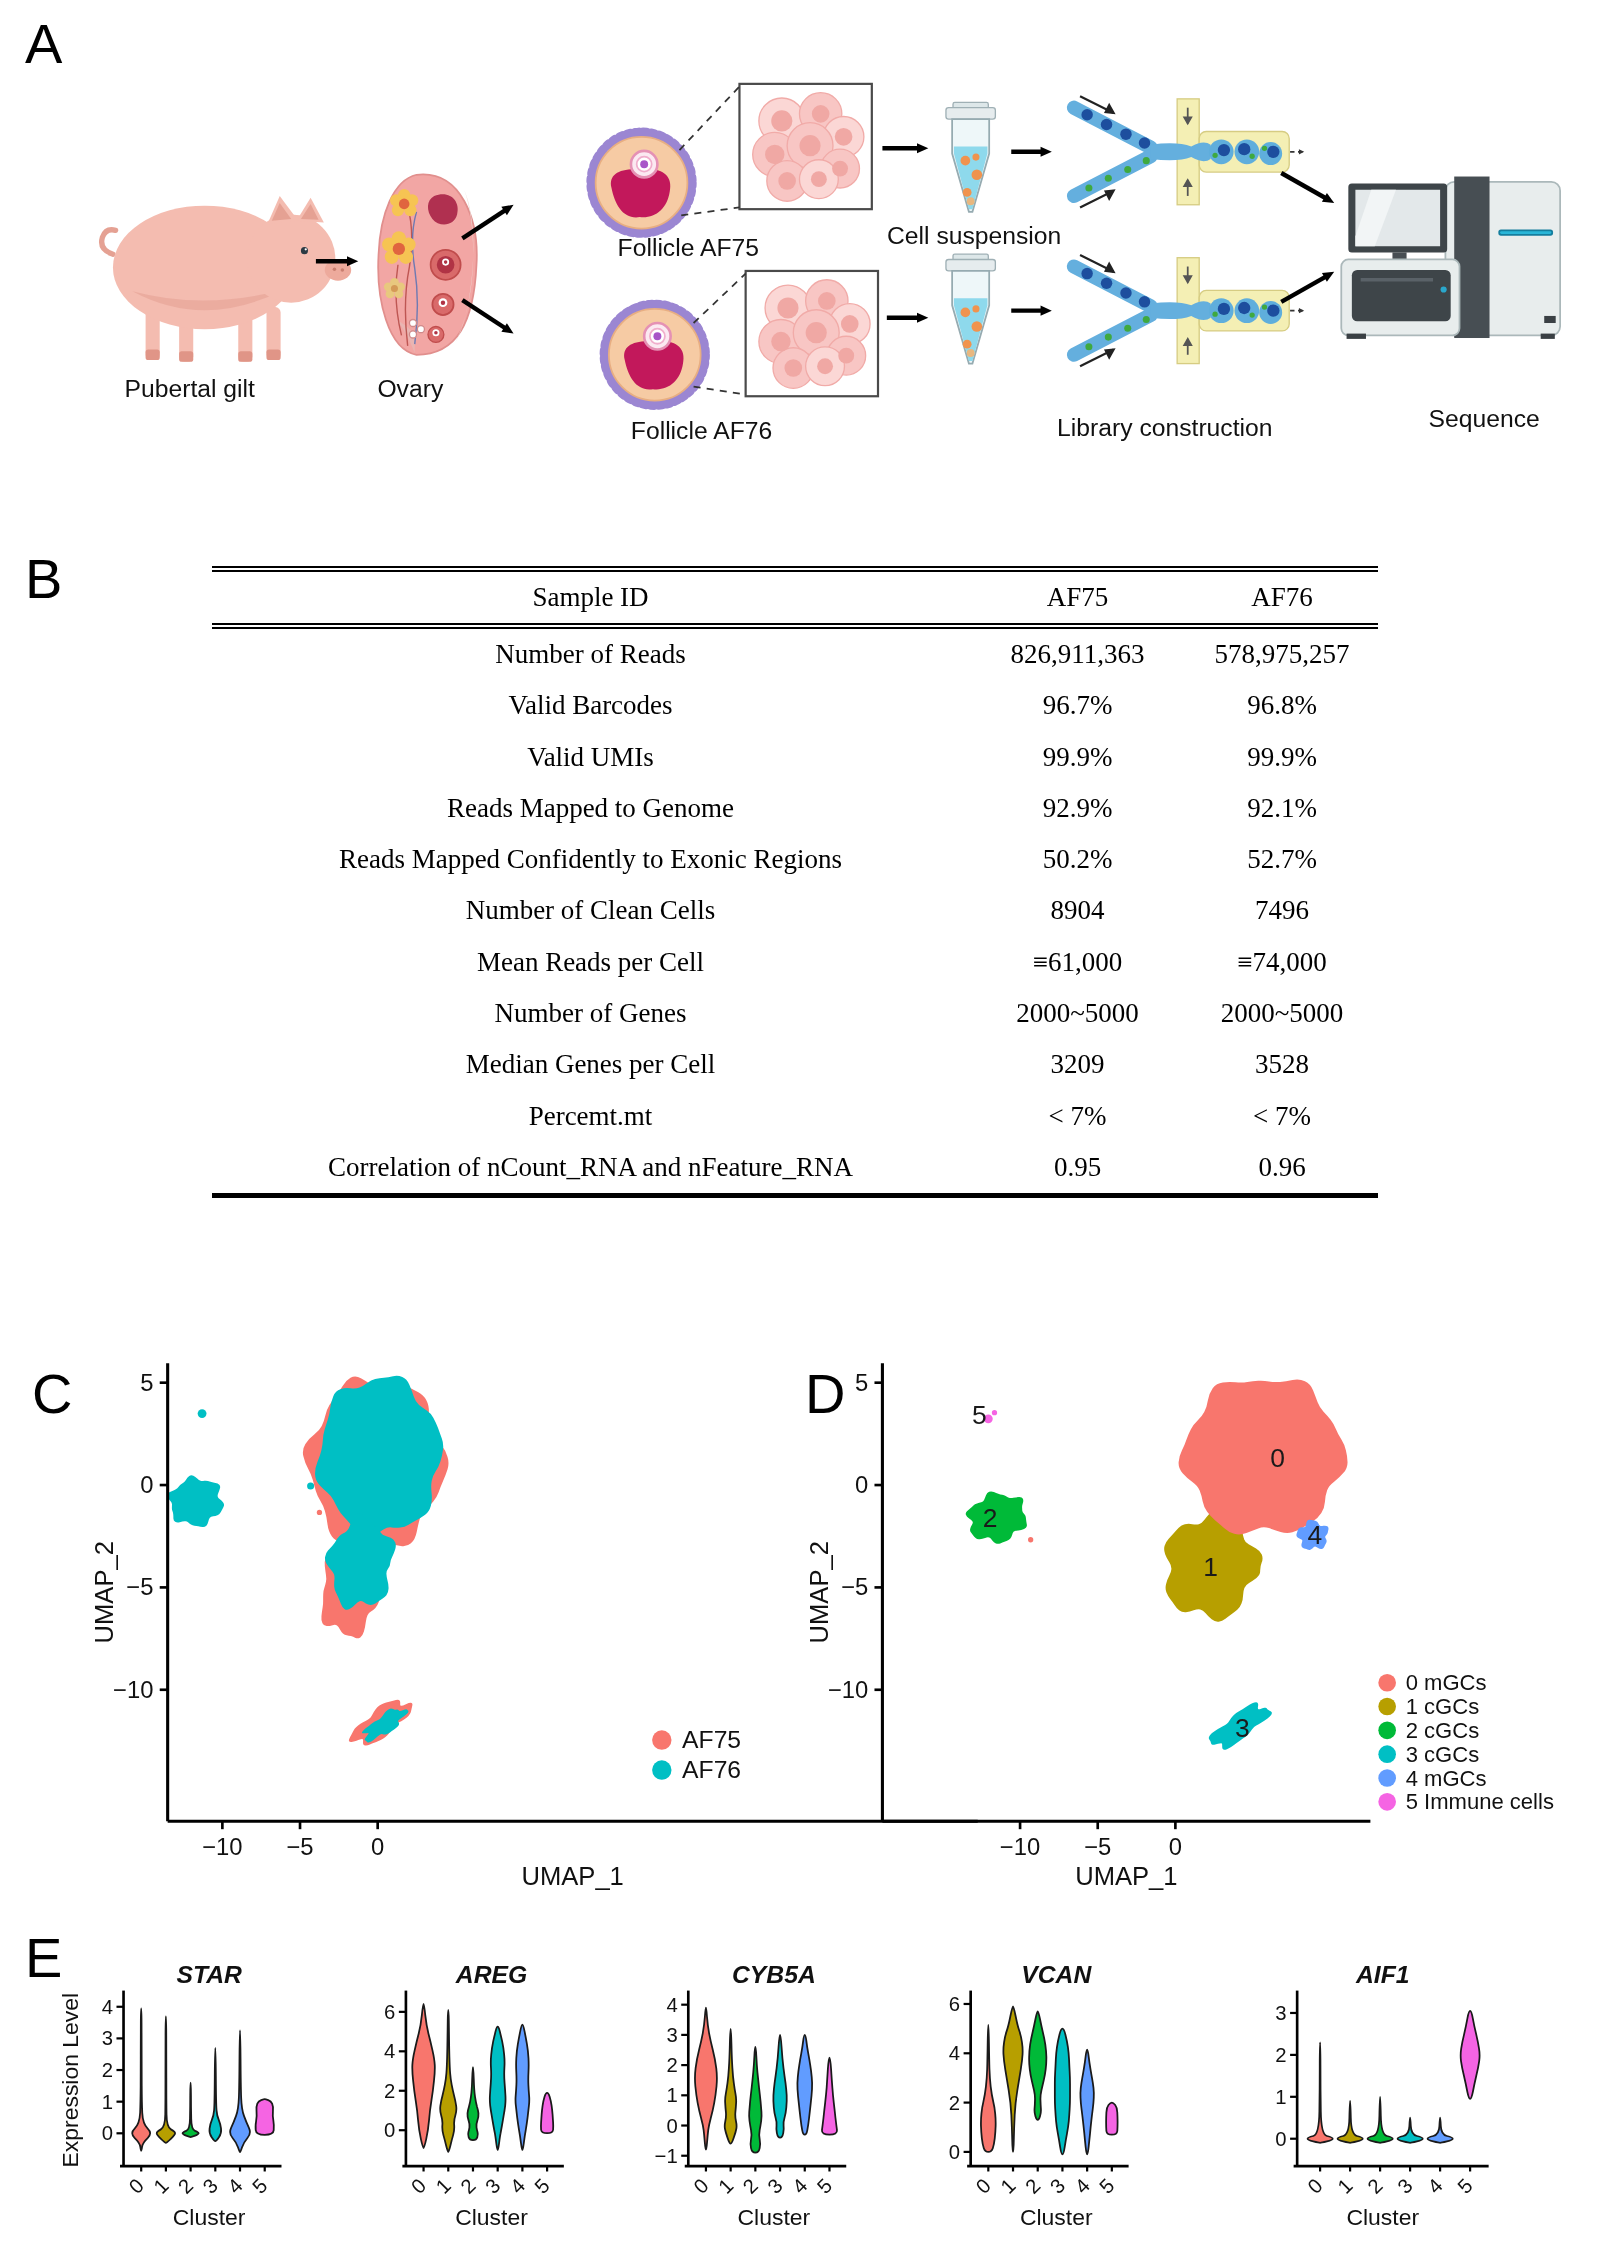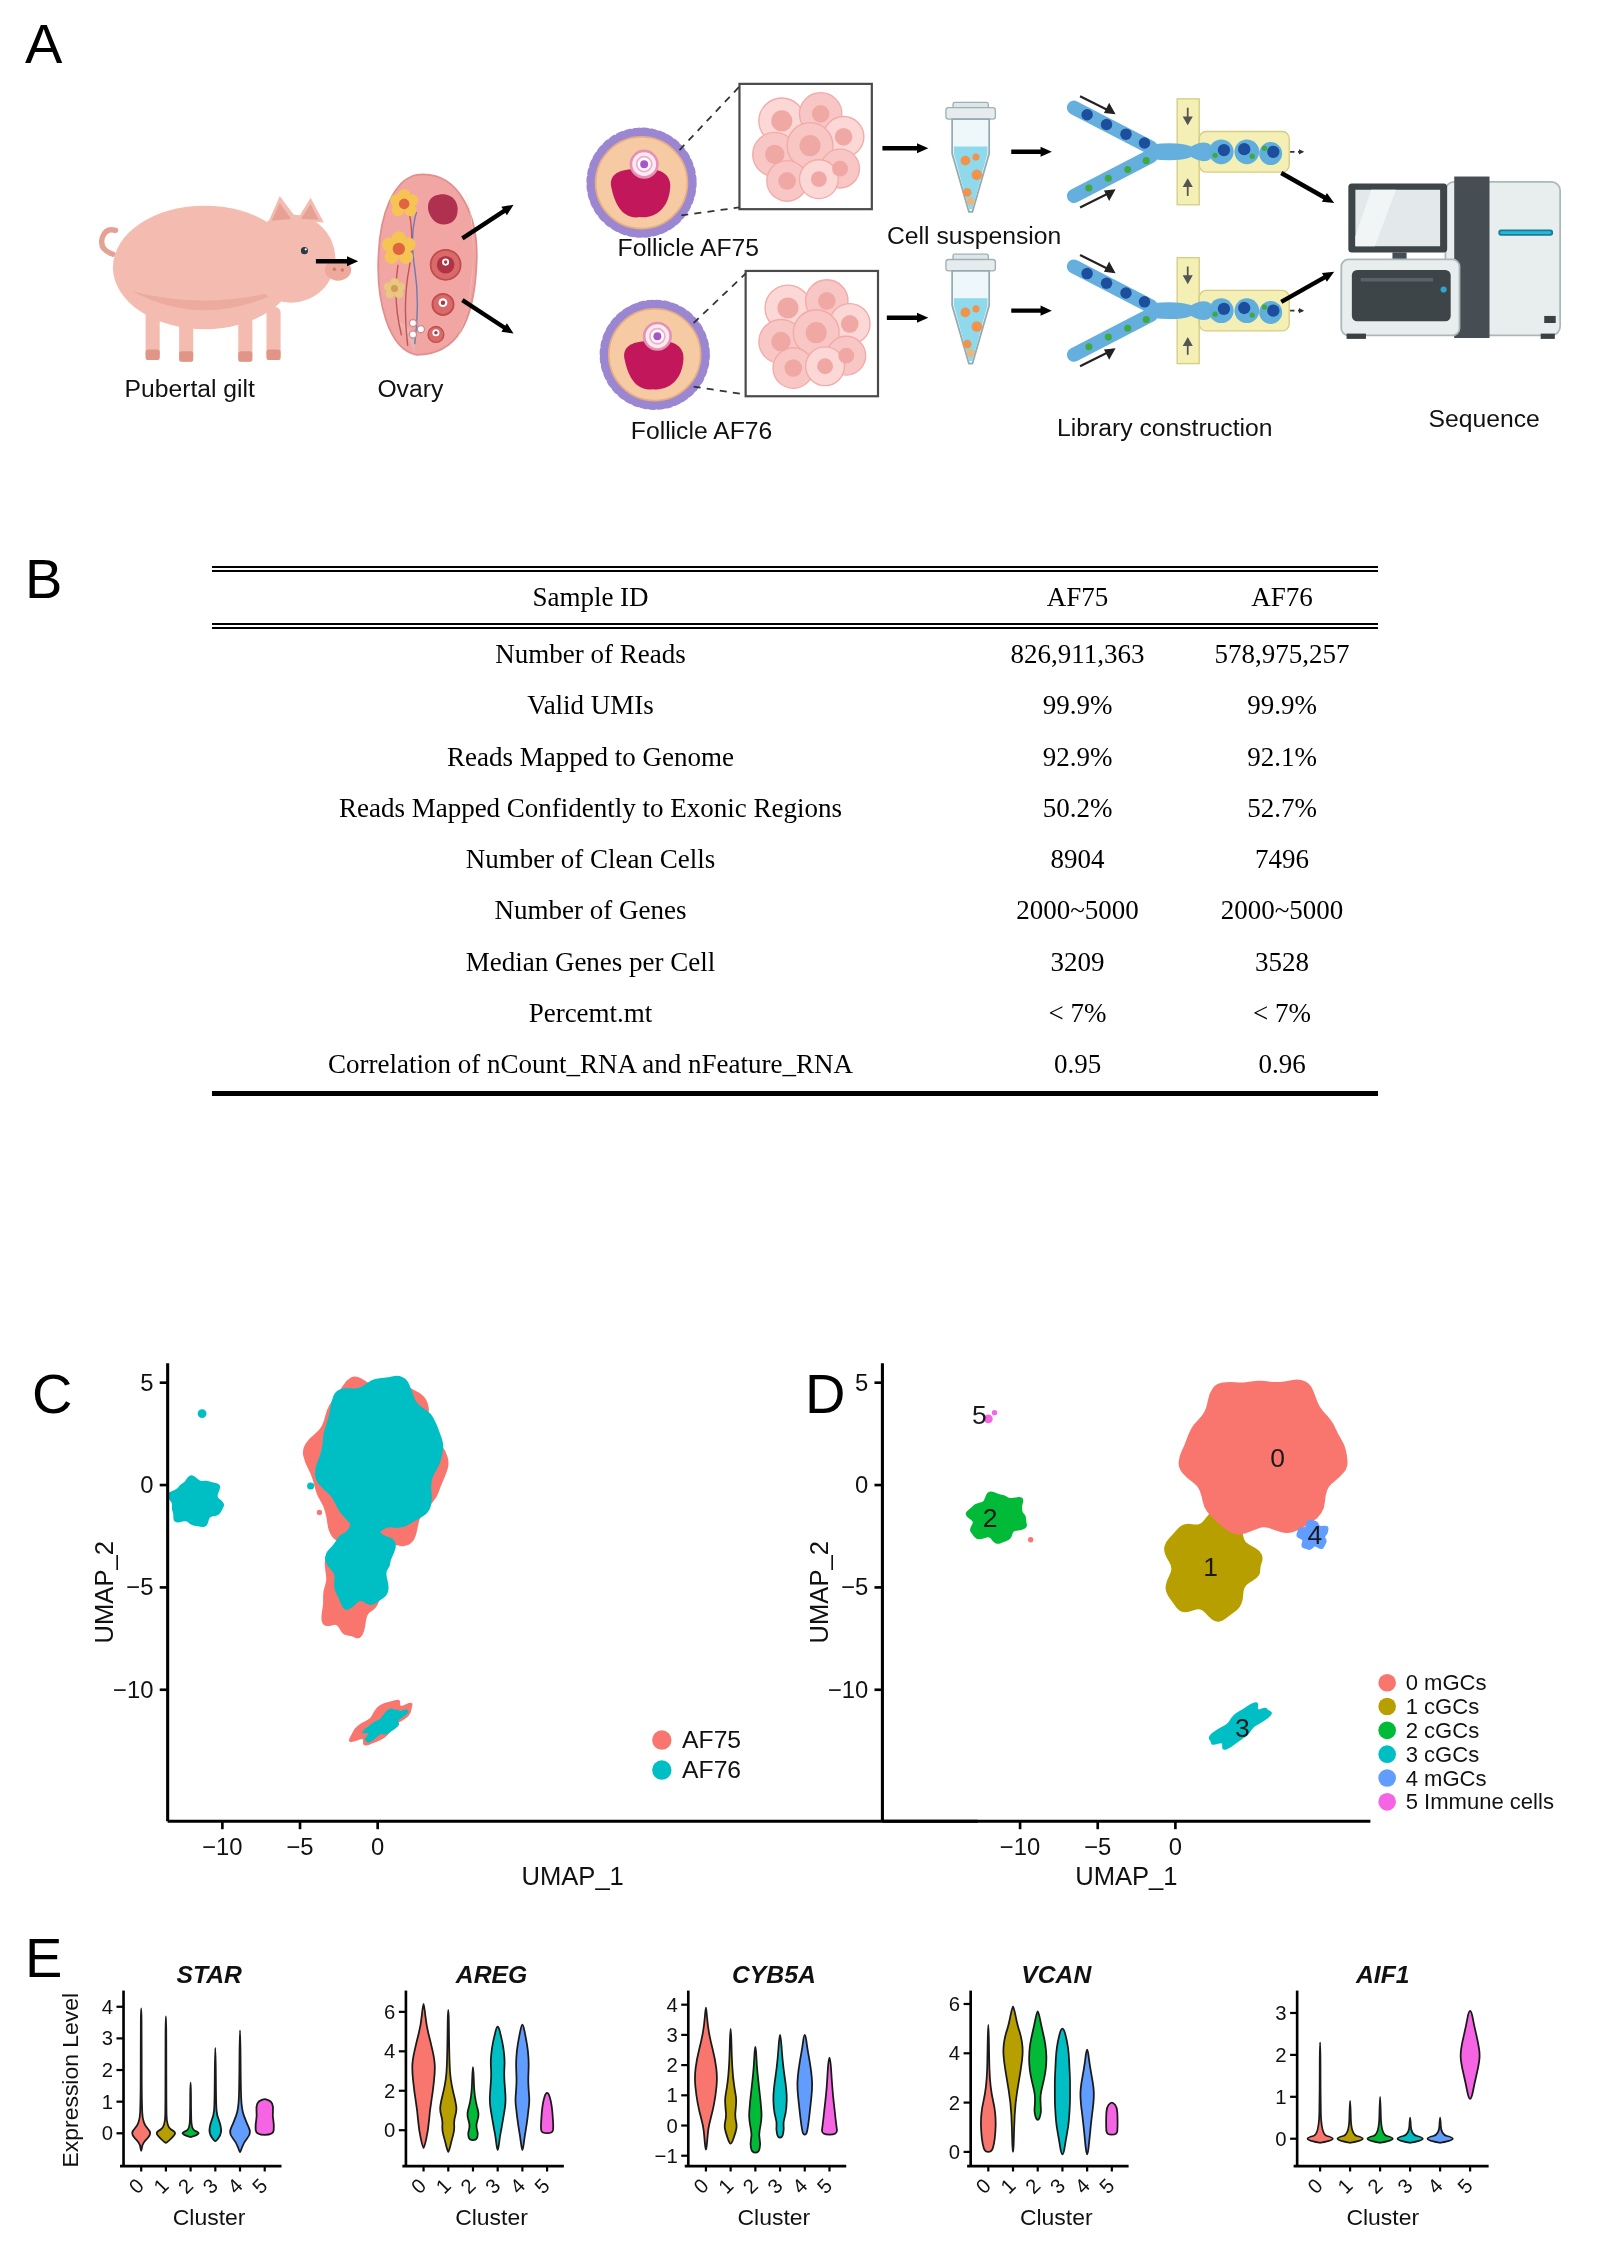--- a/index.html
+++ b/index.html
@@ -314,38 +314,48 @@
         <th class="v2">AF76</th>
       </tr>
     </thead>
   <tbody>
       <tr>
         <td class="">Number of Reads</td>
         <td class="v">826,911,363</td>
         <td class="v2">578,975,257</td>
       </tr>
       <tr>
+        <td class="">Valid Barcodes</td>
+        <td class="v">96.7%</td>
+        <td class="v2">96.8%</td>
+      </tr>
+      <tr>
         <td class="">Valid UMIs</td>
         <td class="v">99.9%</td>
         <td class="v2">99.9%</td>
       </tr>
       <tr>
         <td class="">Reads Mapped to Genome</td>
         <td class="v">92.9%</td>
         <td class="v2">92.1%</td>
       </tr>
       <tr>
         <td class="">Reads Mapped Confidently to Exonic Regions</td>
         <td class="v">50.2%</td>
         <td class="v2">52.7%</td>
       </tr>
       <tr>
         <td class="">Number of Clean Cells</td>
         <td class="v">8904</td>
         <td class="v2">7496</td>
+      </tr>
+      <tr>
+        <td class="">Mean Reads per Cell</td>
+        <td class="v">≡61,000</td>
+        <td class="v2">≡74,000</td>
       </tr>
       <tr>
         <td class="">Number of Genes</td>
         <td class="v">2000~5000</td>
         <td class="v2">2000~5000</td>
       </tr>
       <tr>
         <td class="">Median Genes per Cell</td>
         <td class="v">3209</td>
         <td class="v2">3528</td>

